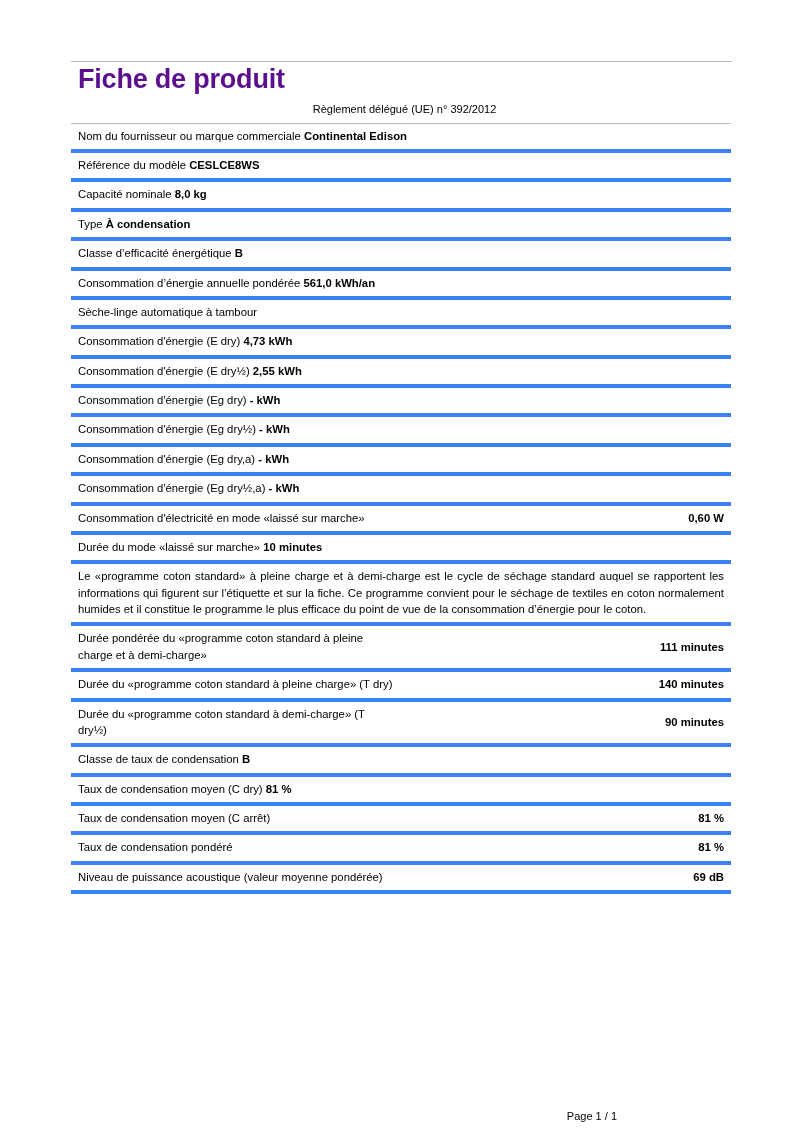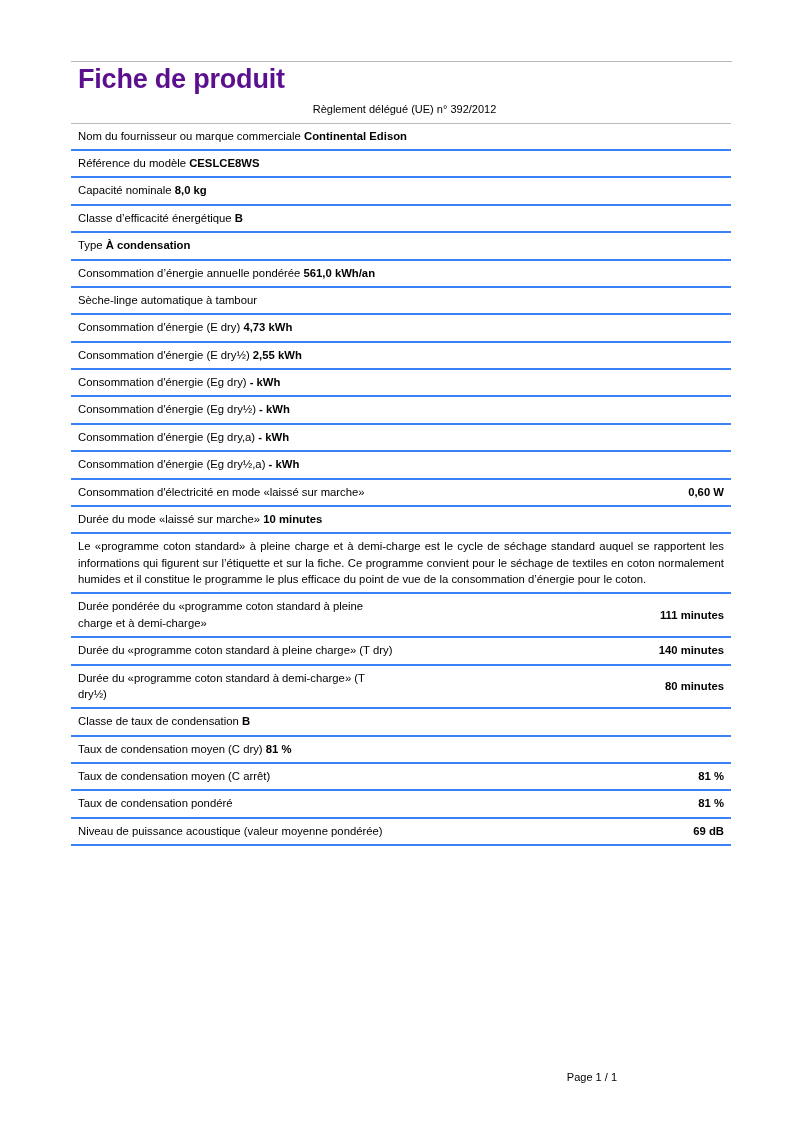--- a/index.html
+++ b/index.html
@@ -45,21 +45,21 @@
     color: #000;
     text-align: center;
   }
   table.spec {
     border-collapse: collapse;
     width: 660px;
     table-layout: fixed;
   }
   table.spec tr {
     border-top: 1px solid #b9b9b9;
-    border-bottom: 2px solid #3b82f6;
+    border-bottom: 4px solid #3b82f6;
   }
   table.spec td {
     vertical-align: middle;
     font-size: 11.3px;
     line-height: 1.45;
     padding: 4px 7px 5px 7px;
     border: none;
   }
   .col-label {
     width: 330px;
@@ -82,21 +82,21 @@
   .top-rule {
     position: absolute;
     left: 71px;
     top: 45px;
     width: 661px;
     border-top: 1px solid #b9b9b9;
   }
   .footer {
     position: absolute;
     right: 71px;
-    top: 1055px;
+    top: 1094px;
     font-size: 11px;
     text-align: right;
   }
   b { font-weight: bold; }
 </style>
 </head>
 <body>
 
 <div class="page">
 
@@ -113,25 +113,25 @@
           </tr>
           <tr>
             <td class="col-label"><span>Référence du modèle </span><b>CESLCE8WS</b></td>
             <td class="col-value"></td>
           </tr>
           <tr>
             <td class="col-label"><span>Capacité nominale </span><b>8,0 kg</b></td>
             <td class="col-value"></td>
           </tr>
           <tr>
+            <td class="col-label"><span>Type </span><b>À condensation</b></td>
+            <td class="col-value"></td>
+          </tr>
+          <tr>
             <td class="col-label"><span>Classe d’efficacité énergétique </span><b>B</b></td>
-            <td class="col-value"></td>
-          </tr>
-          <tr>
-            <td class="col-label"><span>Type </span><b>À condensation</b></td>
             <td class="col-value"></td>
           </tr>
           <tr>
             <td class="col-label full-span" colspan="2"><span>Consommation d’énergie annuelle pondérée </span><b>561,0 kWh/an</b></td>
           </tr>
           <tr>
             <td class="col-label full-span" colspan="2"><span>Sèche-linge automatique à tambour</span></td>
           </tr>
           <tr>
             <td class="col-label"><span>Consommation d'énergie (E dry) </span><b>4,73 kWh</b></td>
@@ -170,21 +170,21 @@
           <tr>
             <td class="col-label"><span>Durée pondérée du «programme coton standard à pleine charge et à demi-charge»</span></td>
             <td class="col-value">111 minutes</td>
           </tr>
           <tr>
             <td class="col-label"><span>Durée du «programme coton standard à pleine charge» (T dry)</span></td>
             <td class="col-value">140 minutes</td>
           </tr>
           <tr>
             <td class="col-label"><span>Durée du «programme coton standard à demi-charge» (T dry½)</span></td>
-            <td class="col-value">80 minutes</td>
+            <td class="col-value">90 minutes</td>
           </tr>
           <tr>
             <td class="col-label"><span>Classe de taux de condensation </span><b>B</b></td>
             <td class="col-value"></td>
           </tr>
           <tr>
             <td class="col-label"><span>Taux de condensation moyen (C dry) </span><b>81 %</b></td>
             <td class="col-value"></td>
           </tr>
           <tr>

